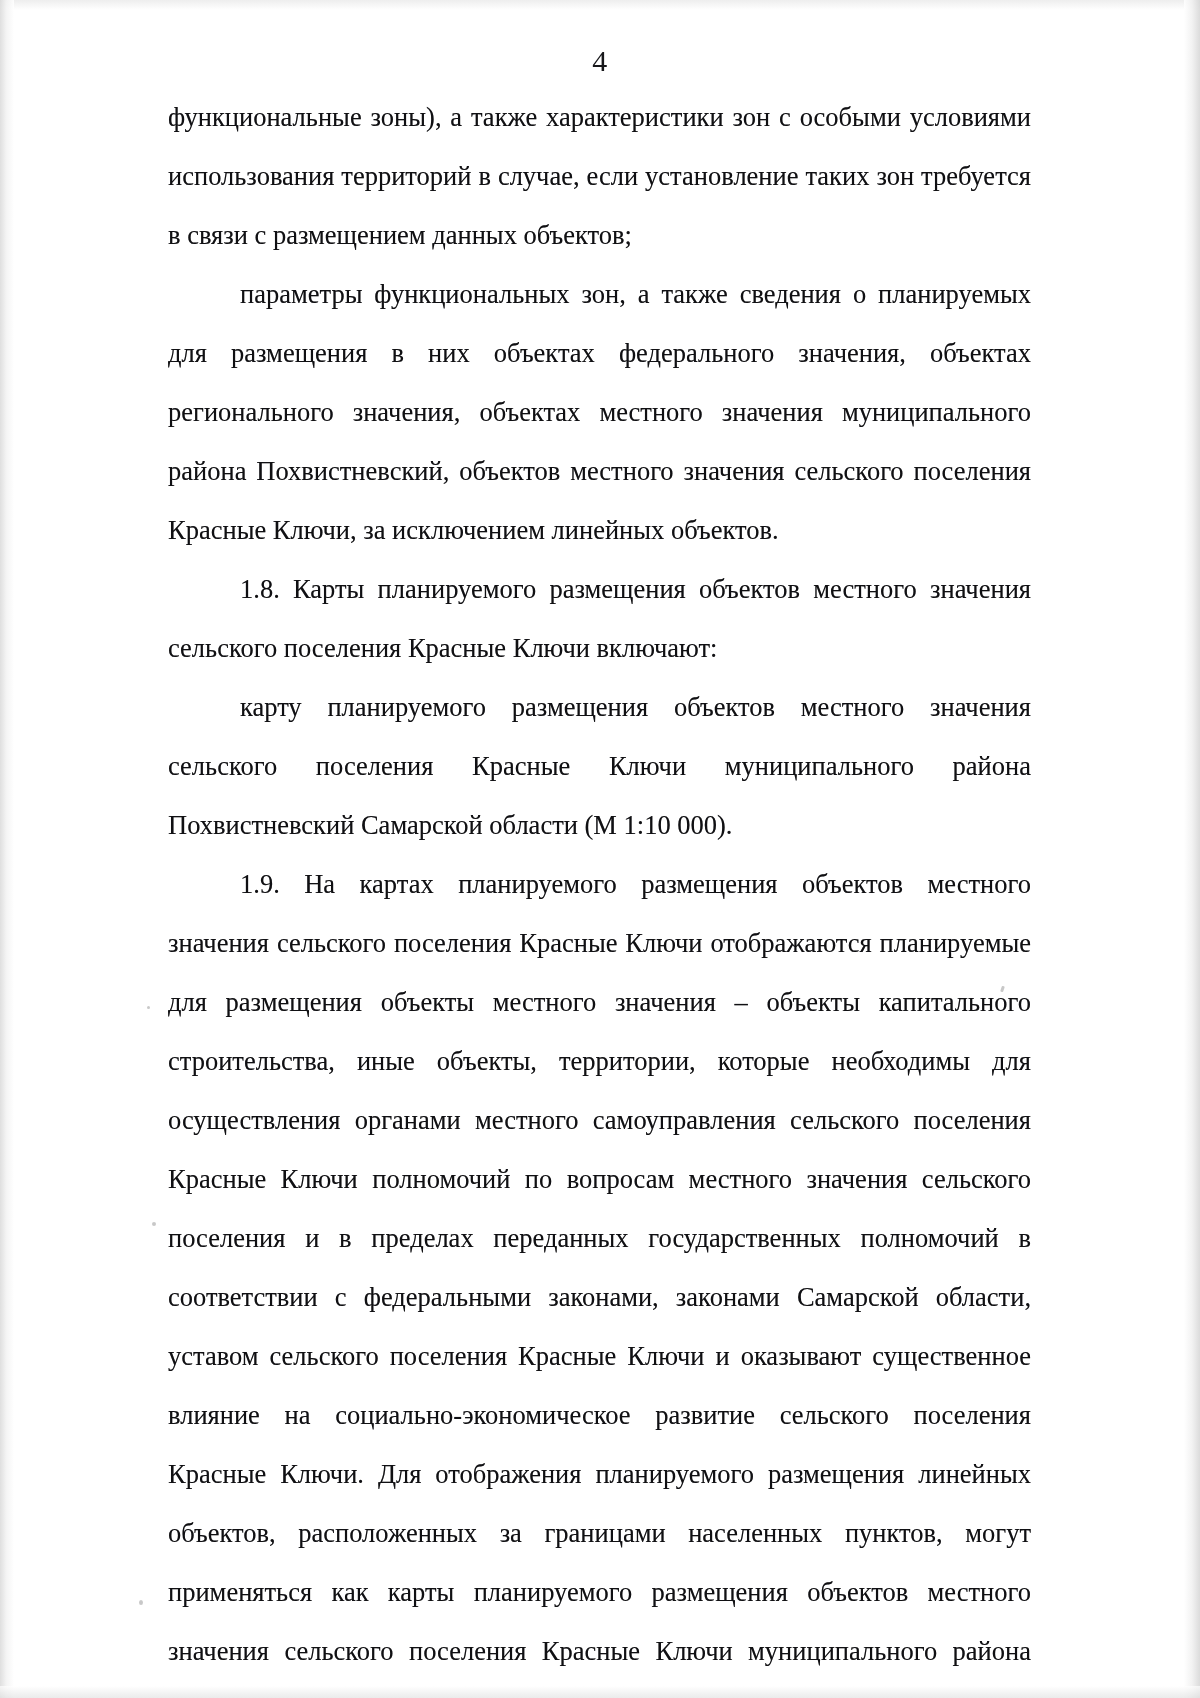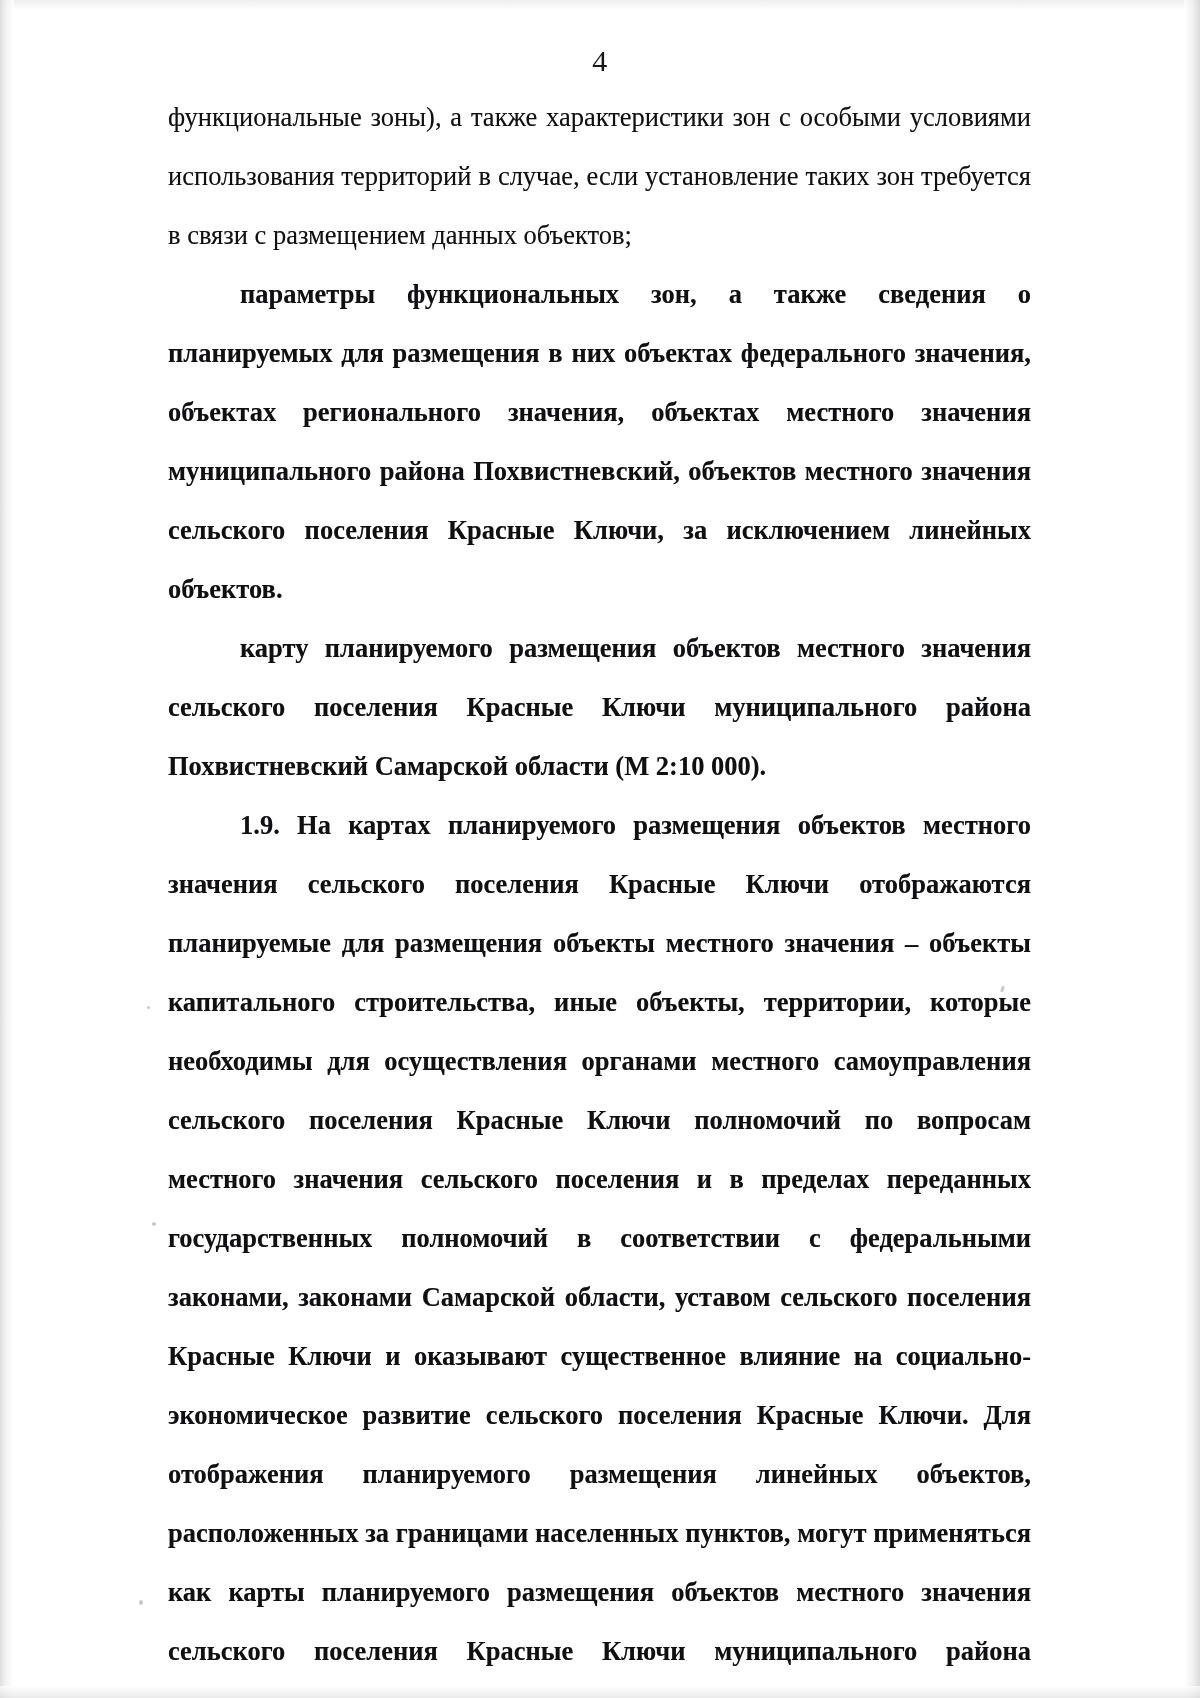--- a/index.html
+++ b/index.html
@@ -77,21 +77,20 @@
   .body-text p {
     margin: 0 15px 0 0;
     text-align: justify;
     text-justify: inter-word;
     
     text-shadow: 0 0 0.6px rgba(0,0,0,0.35);
   }
 
   .body-text p.indent {
     text-indent: 72px;
-    font-weight: bold;
   }
 
   
   .body-text p::after {
     content: "";
     display: inline-block;
     width: 100%;
   }
   .body-text p.no-stretch::after {
     content: none;
@@ -117,23 +116,24 @@
   <div class="scan-edge-bottom"></div>
 
   <div class="page-number">4</div>
 
   <div class="body-text">
 
     <p class="no-stretch">функциональные зоны), а также характеристики зон с особыми условиями использования территорий в случае, если установление таких зон требуется в связи с размещением данных объектов;</p>
 
     <p class="indent no-stretch">параметры функциональных зон, а также сведения о планируемых для размещения в них объектах федерального значения, объектах регионального значения, объектах местного значения муниципального района Похвистневский, объектов местного значения сельского поселения Красные Ключи, за исключением линейных объектов.</p>
 
+    <p class="indent no-stretch">1.8. Карты планируемого размещения объектов местного значения сельского поселения Красные Ключи включают:</p>
 
 
-    <p class="indent no-stretch">карту планируемого размещения объектов местного значения сельского поселения Красные Ключи муниципального района Похвистневский Самарской области (М 2:10 000).</p>
+    <p class="indent no-stretch">карту планируемого размещения объектов местного значения сельского поселения Красные Ключи муниципального района Похвистневский Самарской области (М 1:10 000).</p>
 
     <p class="indent">1.9. На картах планируемого размещения объектов местного значения сельского поселения Красные Ключи отображаются планируемые для размещения объекты местного значения – объекты капитального строительства, иные объекты, территории, которые необходимы для осуществления органами местного самоуправления сельского поселения Красные Ключи полномочий по вопросам местного значения сельского поселения и в пределах переданных государственных полномочий в соответствии с федеральными законами, законами Самарской области, уставом сельского поселения Красные Ключи и оказывают существенное влияние на социально-экономическое развитие сельского поселения Красные Ключи. Для отображения планируемого размещения линейных объектов, расположенных за границами населенных пунктов, могут применяться как карты планируемого размещения объектов местного значения сельского поселения Красные Ключи муниципального района Похвистневский</p>
 
   </div>
 
   <span class="speck" style="left:147px; top:1006px; width:3px; height:3px;"></span>
   <span class="speck" style="left:152px; top:1222px; width:4px; height:4px;"></span>
   <span class="speck" style="left:139px; top:1600px; width:4px; height:5px;"></span>
   <span class="speck" style="left:1001px; top:986px; width:3px; height:6px; border-radius:1px; transform:rotate(18deg);"></span>
 

